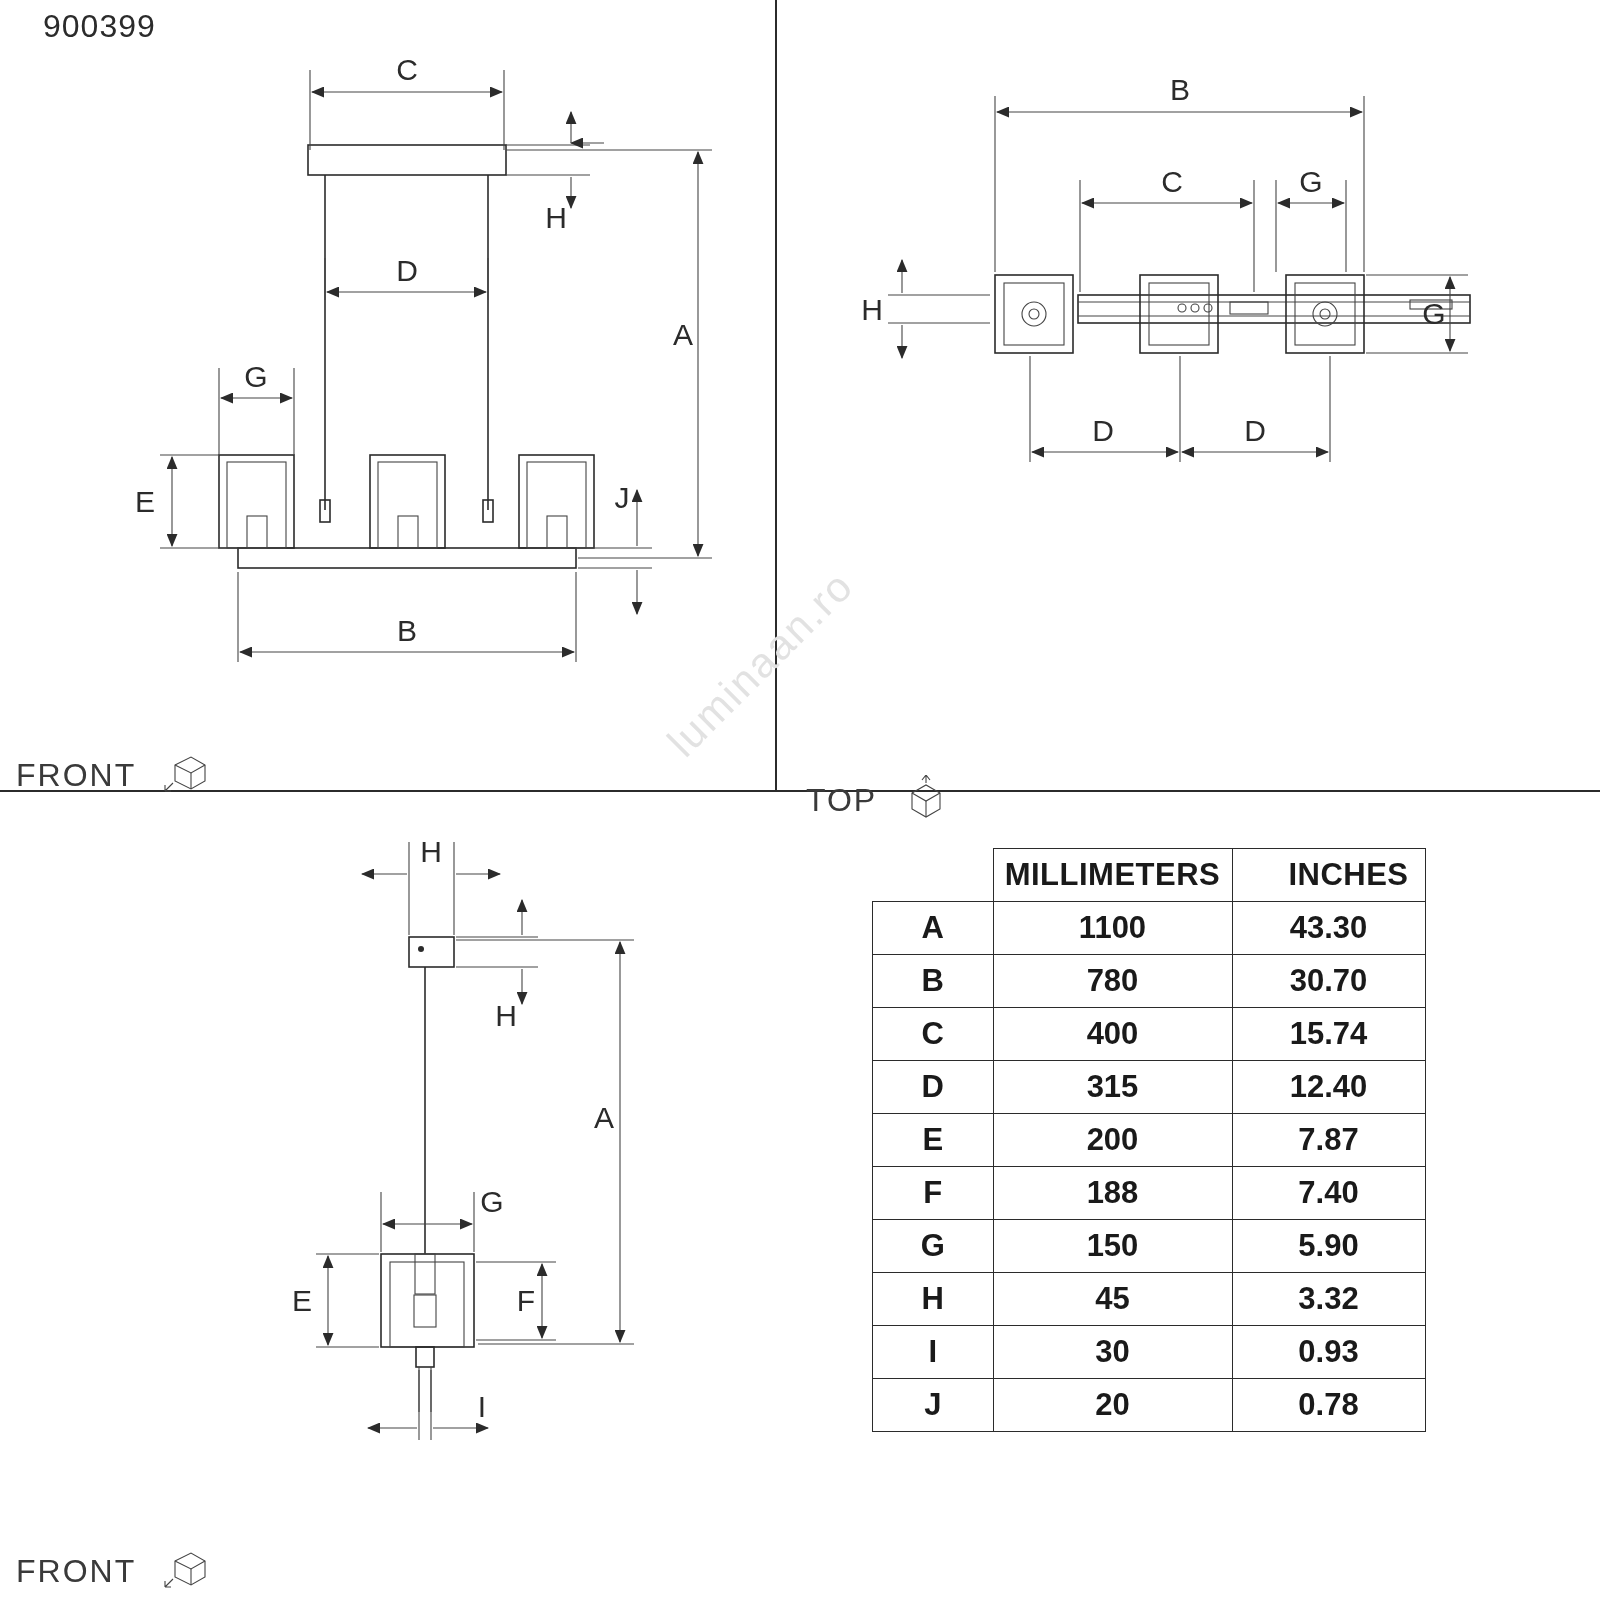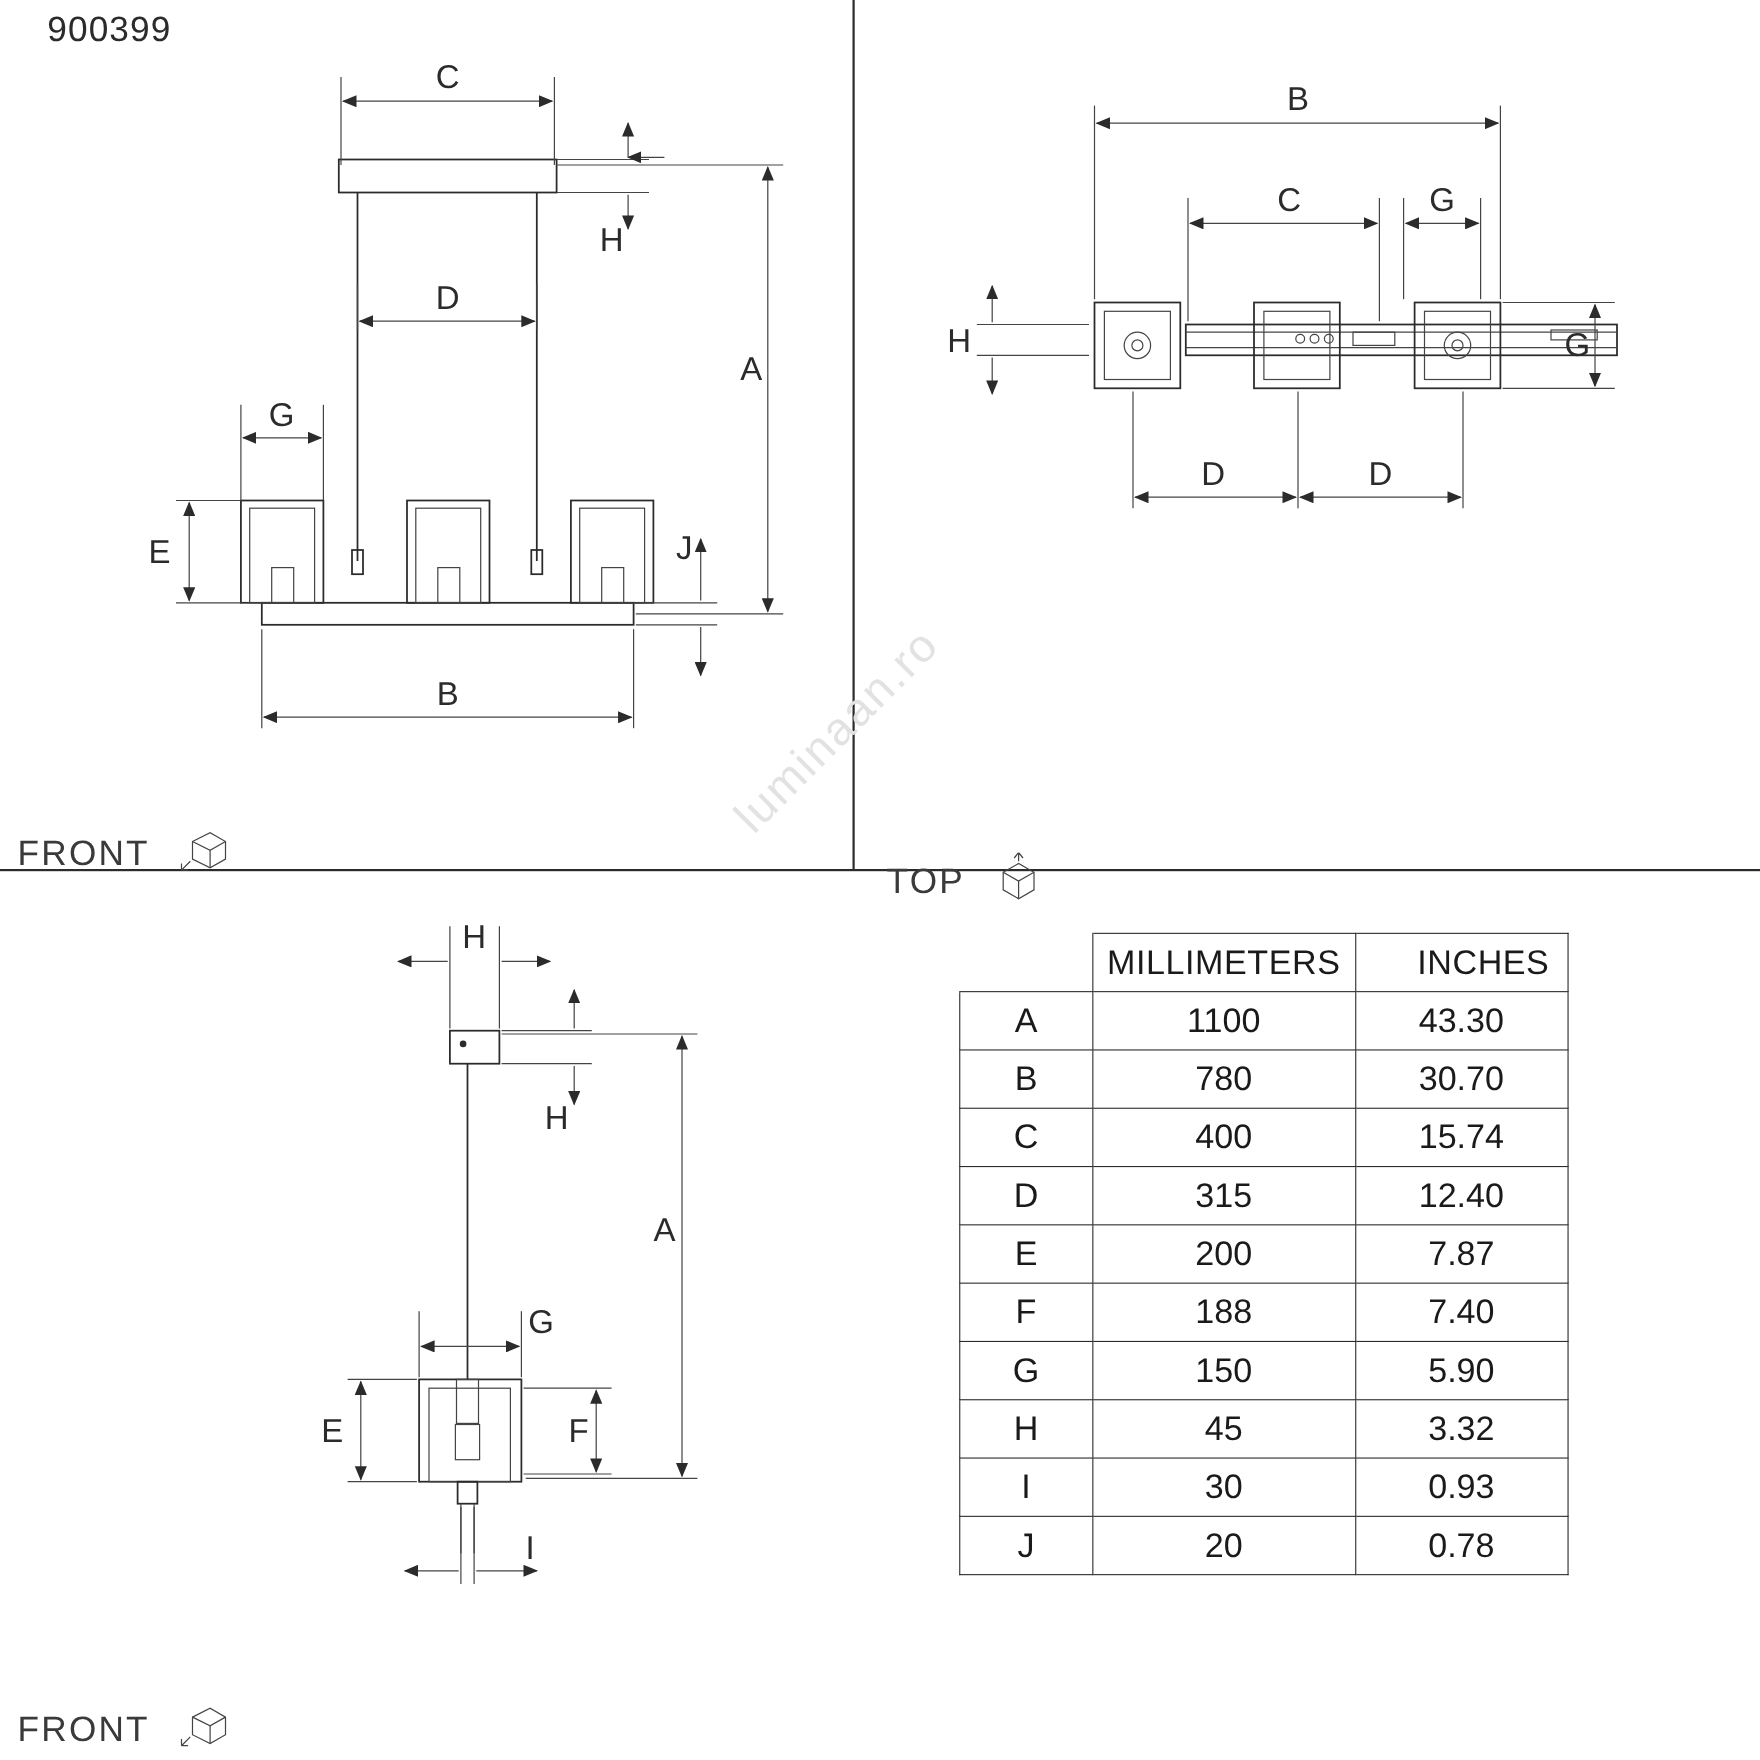--- a/index.html
+++ b/index.html
@@ -39,21 +39,21 @@
   .tbl{
     position:absolute;left:872px;top:848px;
     border-collapse:collapse;
     font-size:31px;
   }
   .tbl td,.tbl th{
     border:1.6px solid #2b2b2b;
     text-align:center;
     padding:0;
     height:52px;
-    font-weight:normal;
+    font-weight:bold;
     color:#1a1a1a;
   }
   .tbl .c-key{width:120px;}
   .tbl .c-mm{width:238px;}
   .tbl .c-in{width:152px;padding-left:40px;}
   .tbl thead td{font-size:31px;letter-spacing:0.5px;}
   .tbl thead td.blank{border-top:none;border-left:none;}
 </style>
 </head>
 <body>

